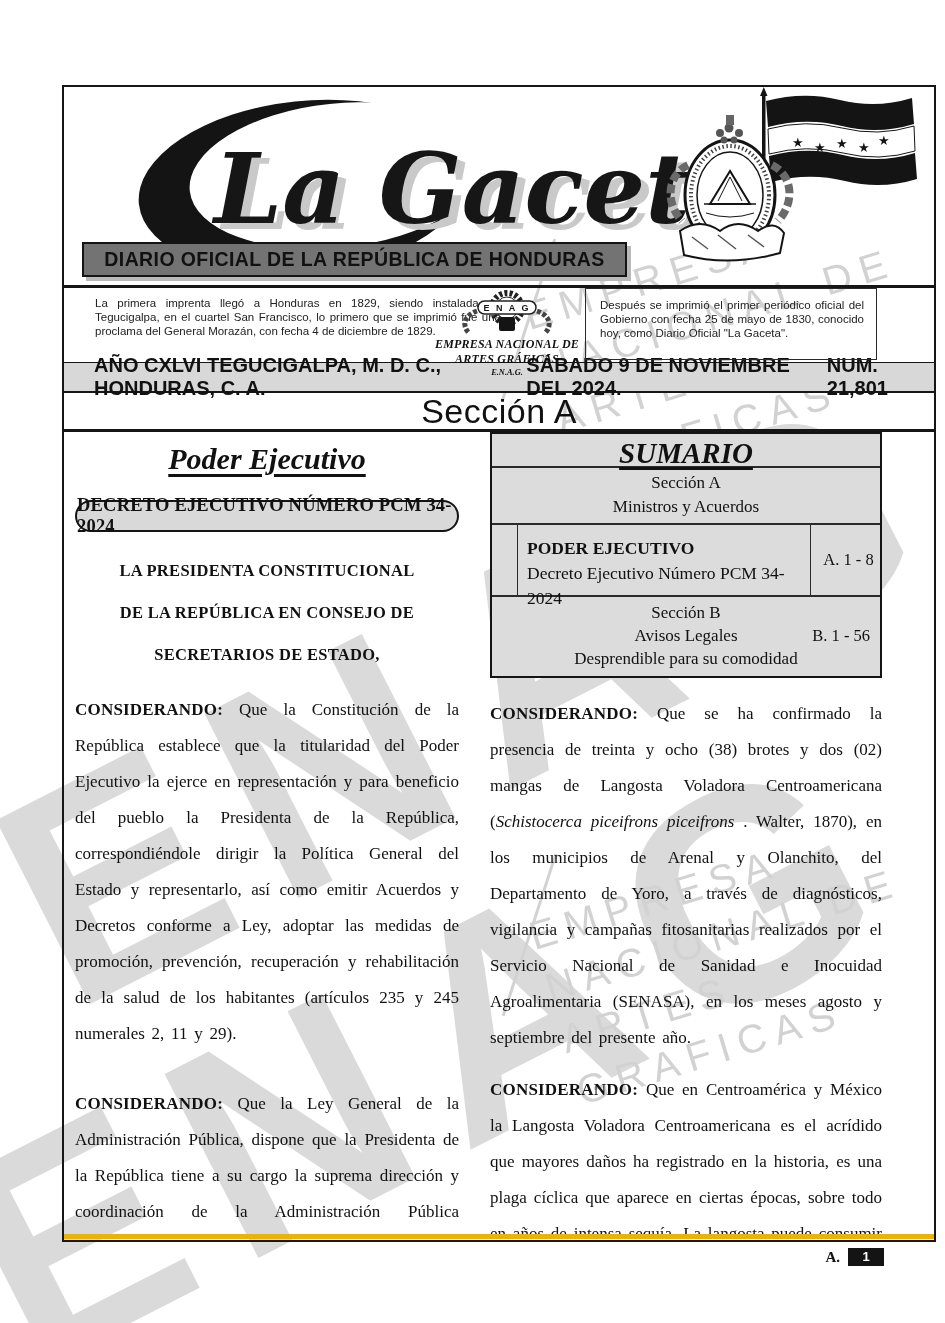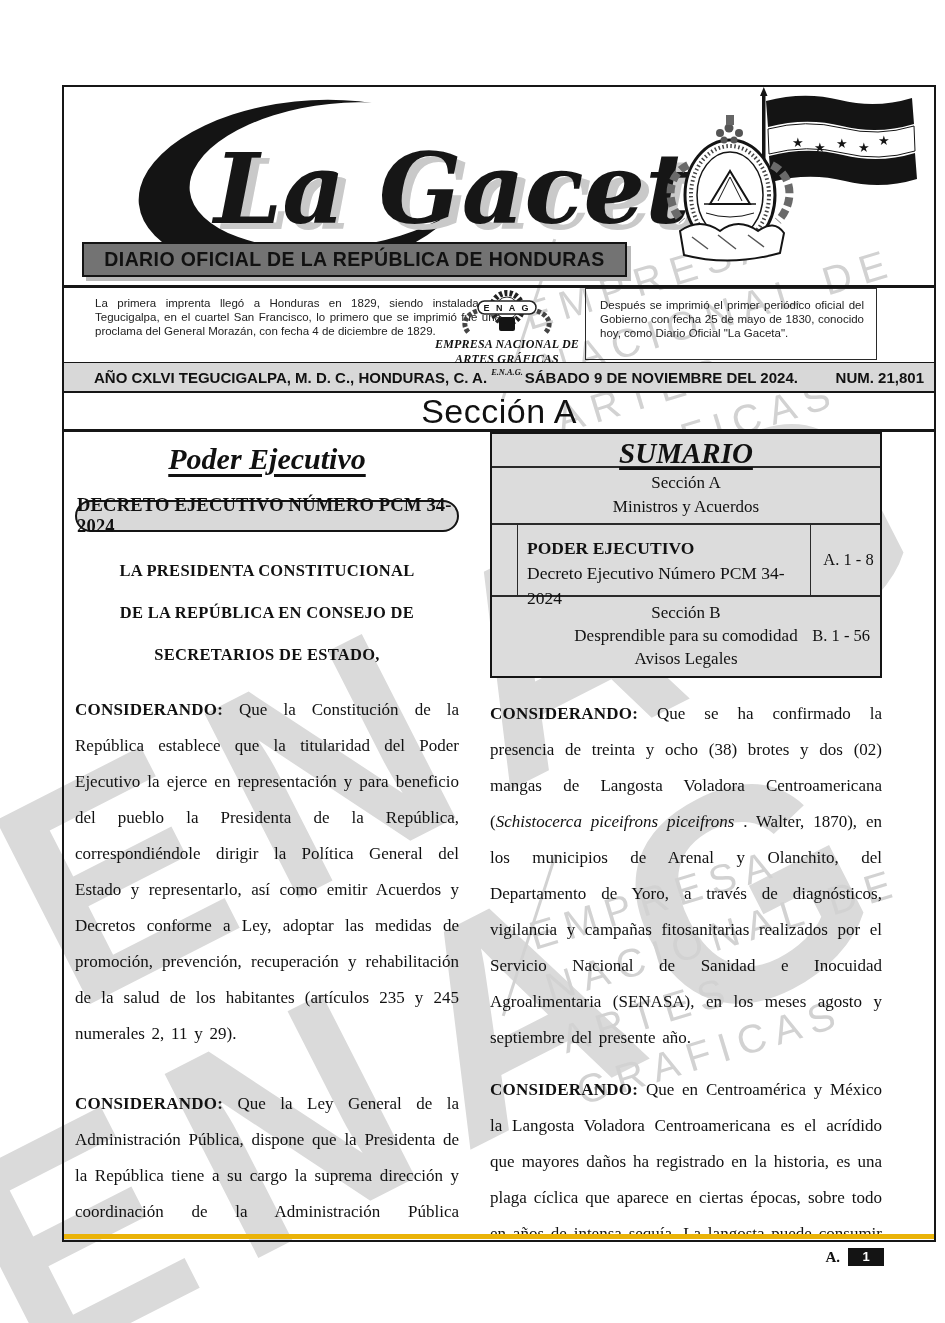--- a/index.html
+++ b/index.html
@@ -48,21 +48,21 @@
     position:absolute; left:521px; top:0px; width:292px; height:72px;
     border:1px solid #2a2a2a; padding:9px 12px 8px 14px;
   }
   .enag-logo { position:absolute; left:368px; top:1px; width:150px; text-align:center; }
   .enag-name { font-size:12px; font-weight:bold; font-style:italic; letter-spacing:0.2px; margin-top:-2px; }
   .enag-abbr { font-size:8.4px; font-weight:bold; font-style:italic; margin-top:1px; }
   
   .date-band {
     height:31px; background:#d8d8d8; border-top:1px solid #161616; border-bottom:2px solid #161616;
     display:flex; align-items:center; justify-content:space-between;
-    font-family:"Liberation Sans","DejaVu Sans",sans-serif; font-weight:bold; font-size:15px;
+    font-family:"Liberation Sans","DejaVu Sans",sans-serif; font-weight:bold; font-size:20px;
     padding:0 10px 0 30px;
   }
   
   .section-band {
     height:39px; border-bottom:3px solid #161616;
     display:flex; align-items:center; justify-content:center;
     font-family:"Liberation Sans","DejaVu Sans",sans-serif; font-size:34px; letter-spacing:0.5px;
   }
   
   .body-row { height:807px; border-bottom:5px solid #eab308; overflow:hidden; }
@@ -258,22 +258,22 @@
           <div class="sum-entry">
             <div class="sum-gutter"></div>
             <div class="sum-main">
               <div style="font-weight:bold;">PODER EJECUTIVO</div>
               <div>Decreto Ejecutivo Número PCM 34-2024</div>
             </div>
             <div class="sum-pages">A. 1 - 8</div>
           </div>
           <div class="sum-secB">
             <div>Sección B</div>
+            <div>Avisos Legales</div>
             <div>Desprendible para su comodidad</div>
-            <div>Avisos Legales</div>
             <div class="pagesB">B.  1 - 56</div>
           </div>
         </div>
 
         <p class="para p1R"><b>CONSIDERANDO:</b><span> Que se ha confirmado la presencia de treinta y ocho (38) brotes y dos (02) mangas de Langosta Voladora Centroamericana (</span><span class="bi">Schistocerca piceifrons piceifrons</span><span> . Walter, 1870), en los municipios de Arenal y Olanchito, del Departamento de Yoro, a través de diagnósticos, vigilancia y campañas fitosanitarias realizados por el Servicio Nacional de Sanidad e Inocuidad Agroalimentaria (SENASA), en los meses agosto y septiembre del presente año.</span></p>
 
         <p class="para p2R"><b>CONSIDERANDO:</b><span> Que en Centroamérica y México la Langosta Voladora Centroamericana es el acrídido que mayores daños ha registrado en la historia, es una plaga cíclica que aparece en ciertas épocas, sobre todo en años de intensa sequía. La langosta puede consumir como manga (uniones de millones de langostas que pueden alcanzar</span></p>
       </div>
     </div>
   </div>

